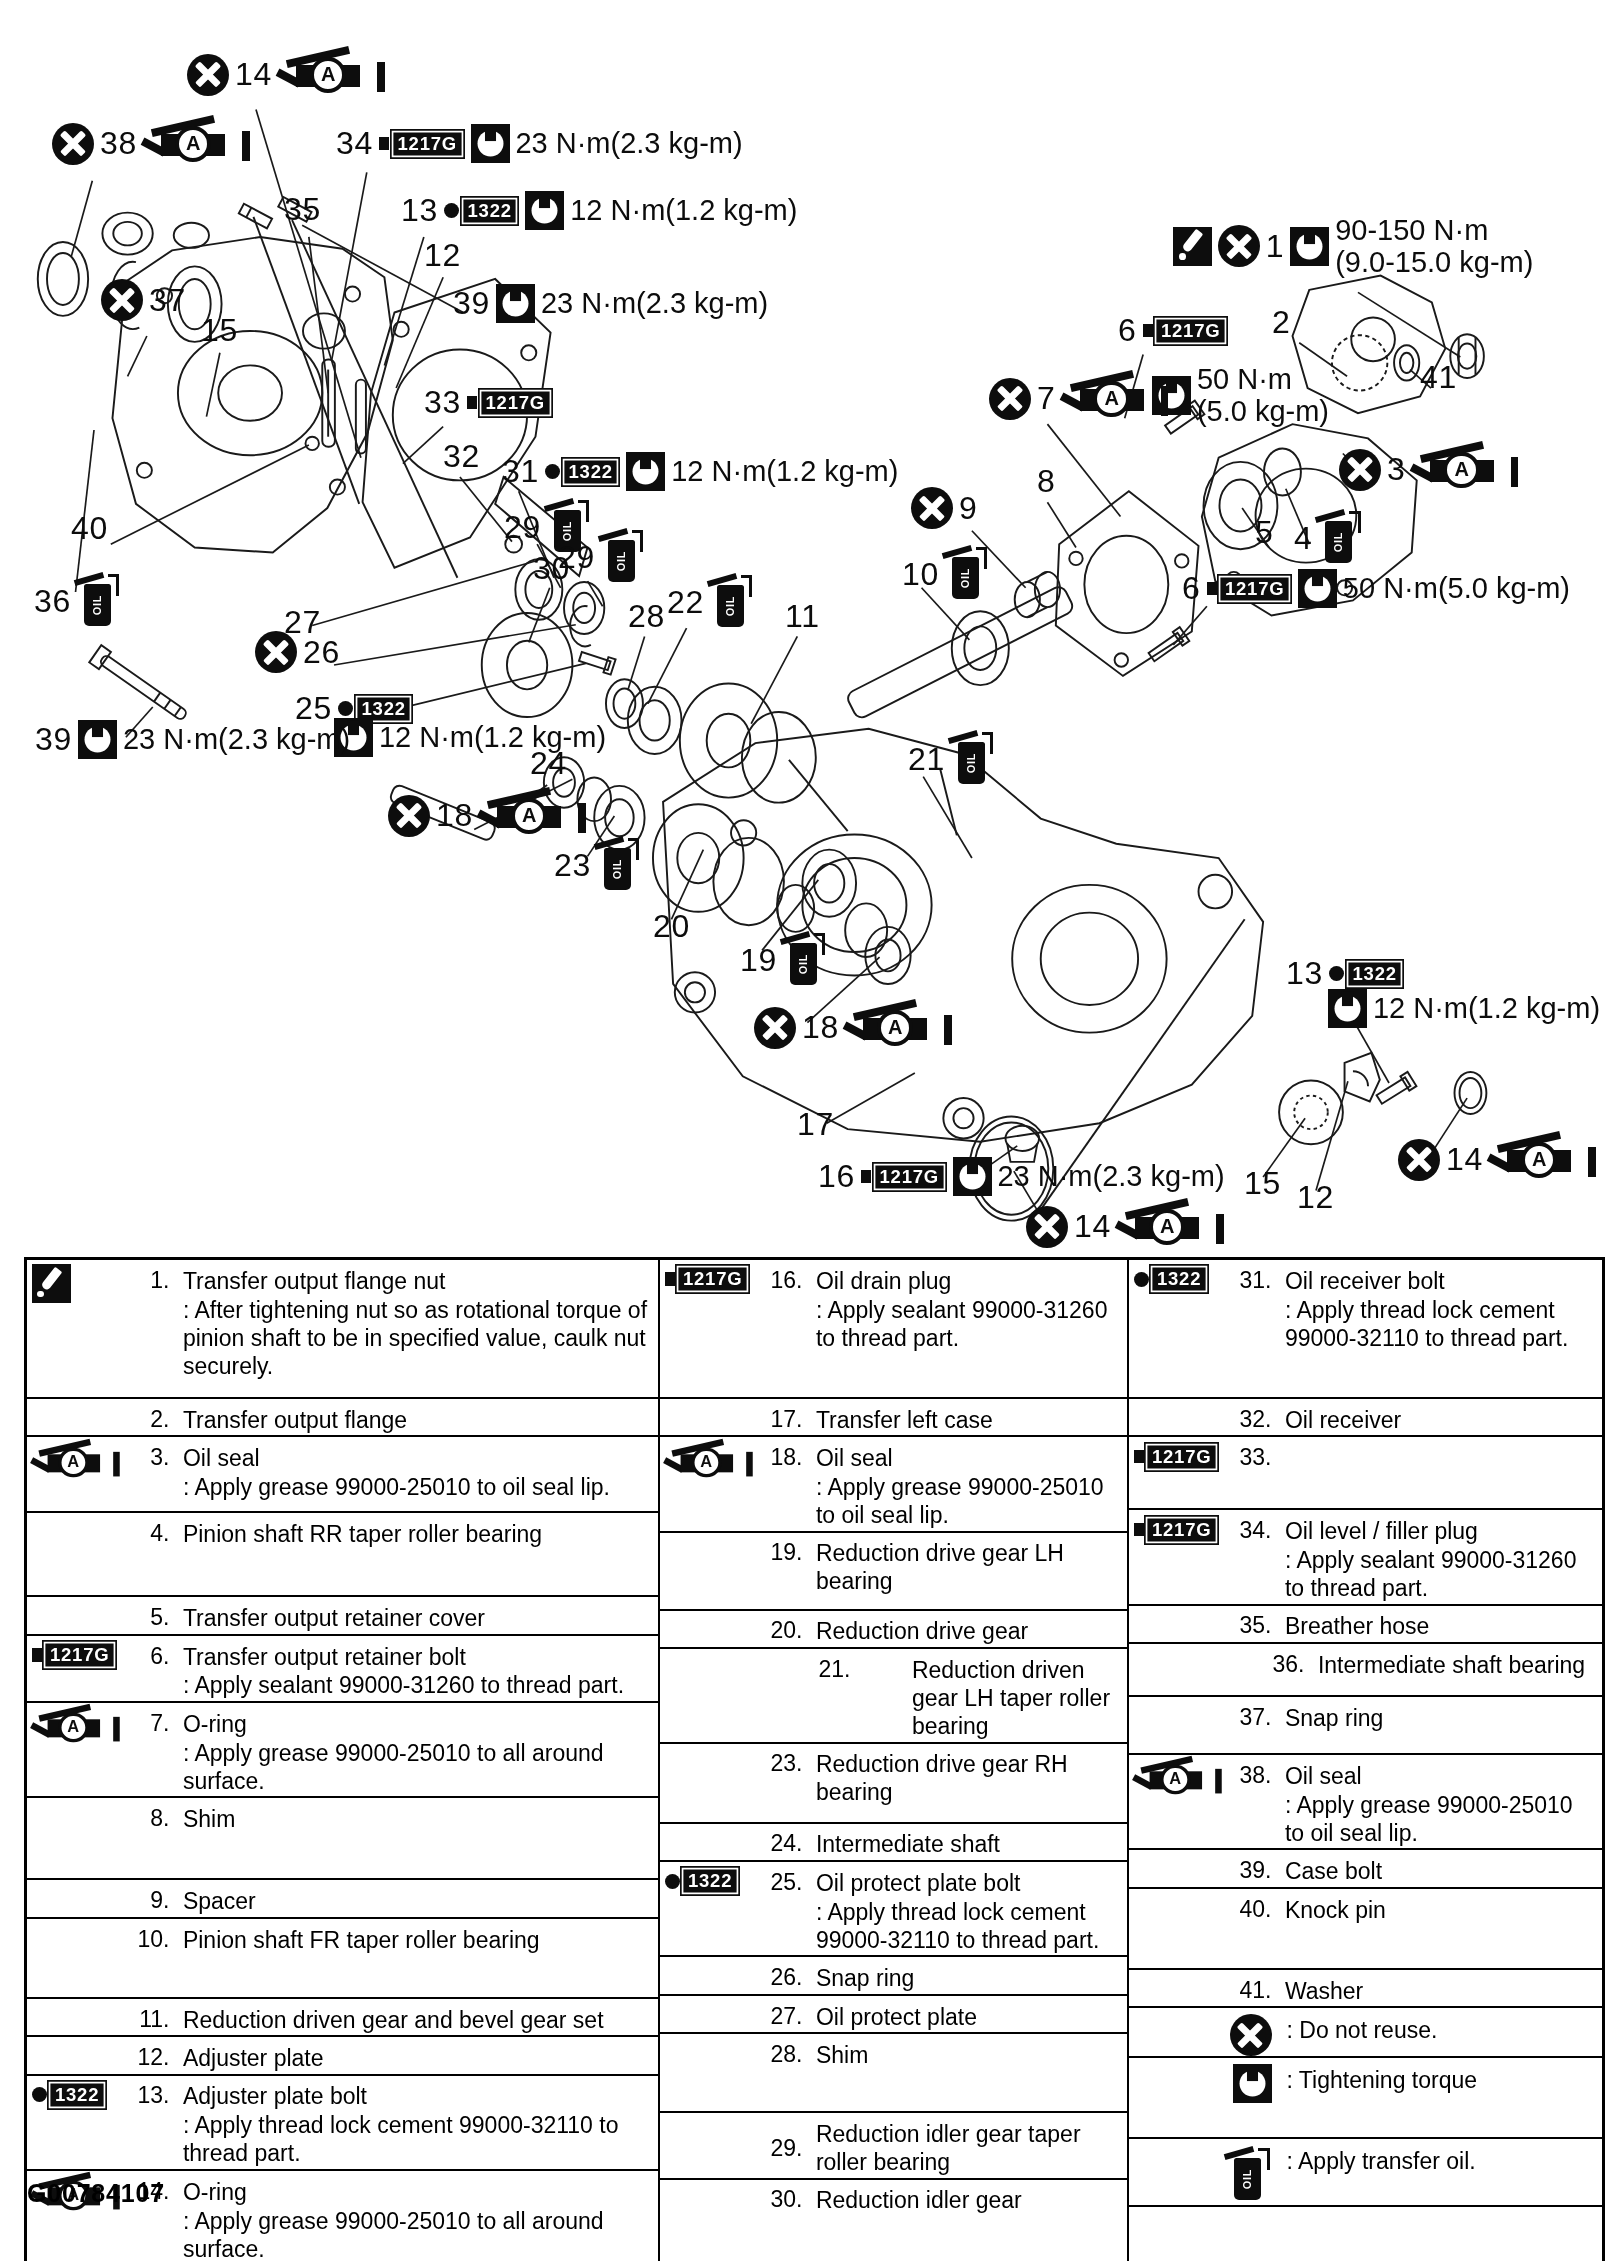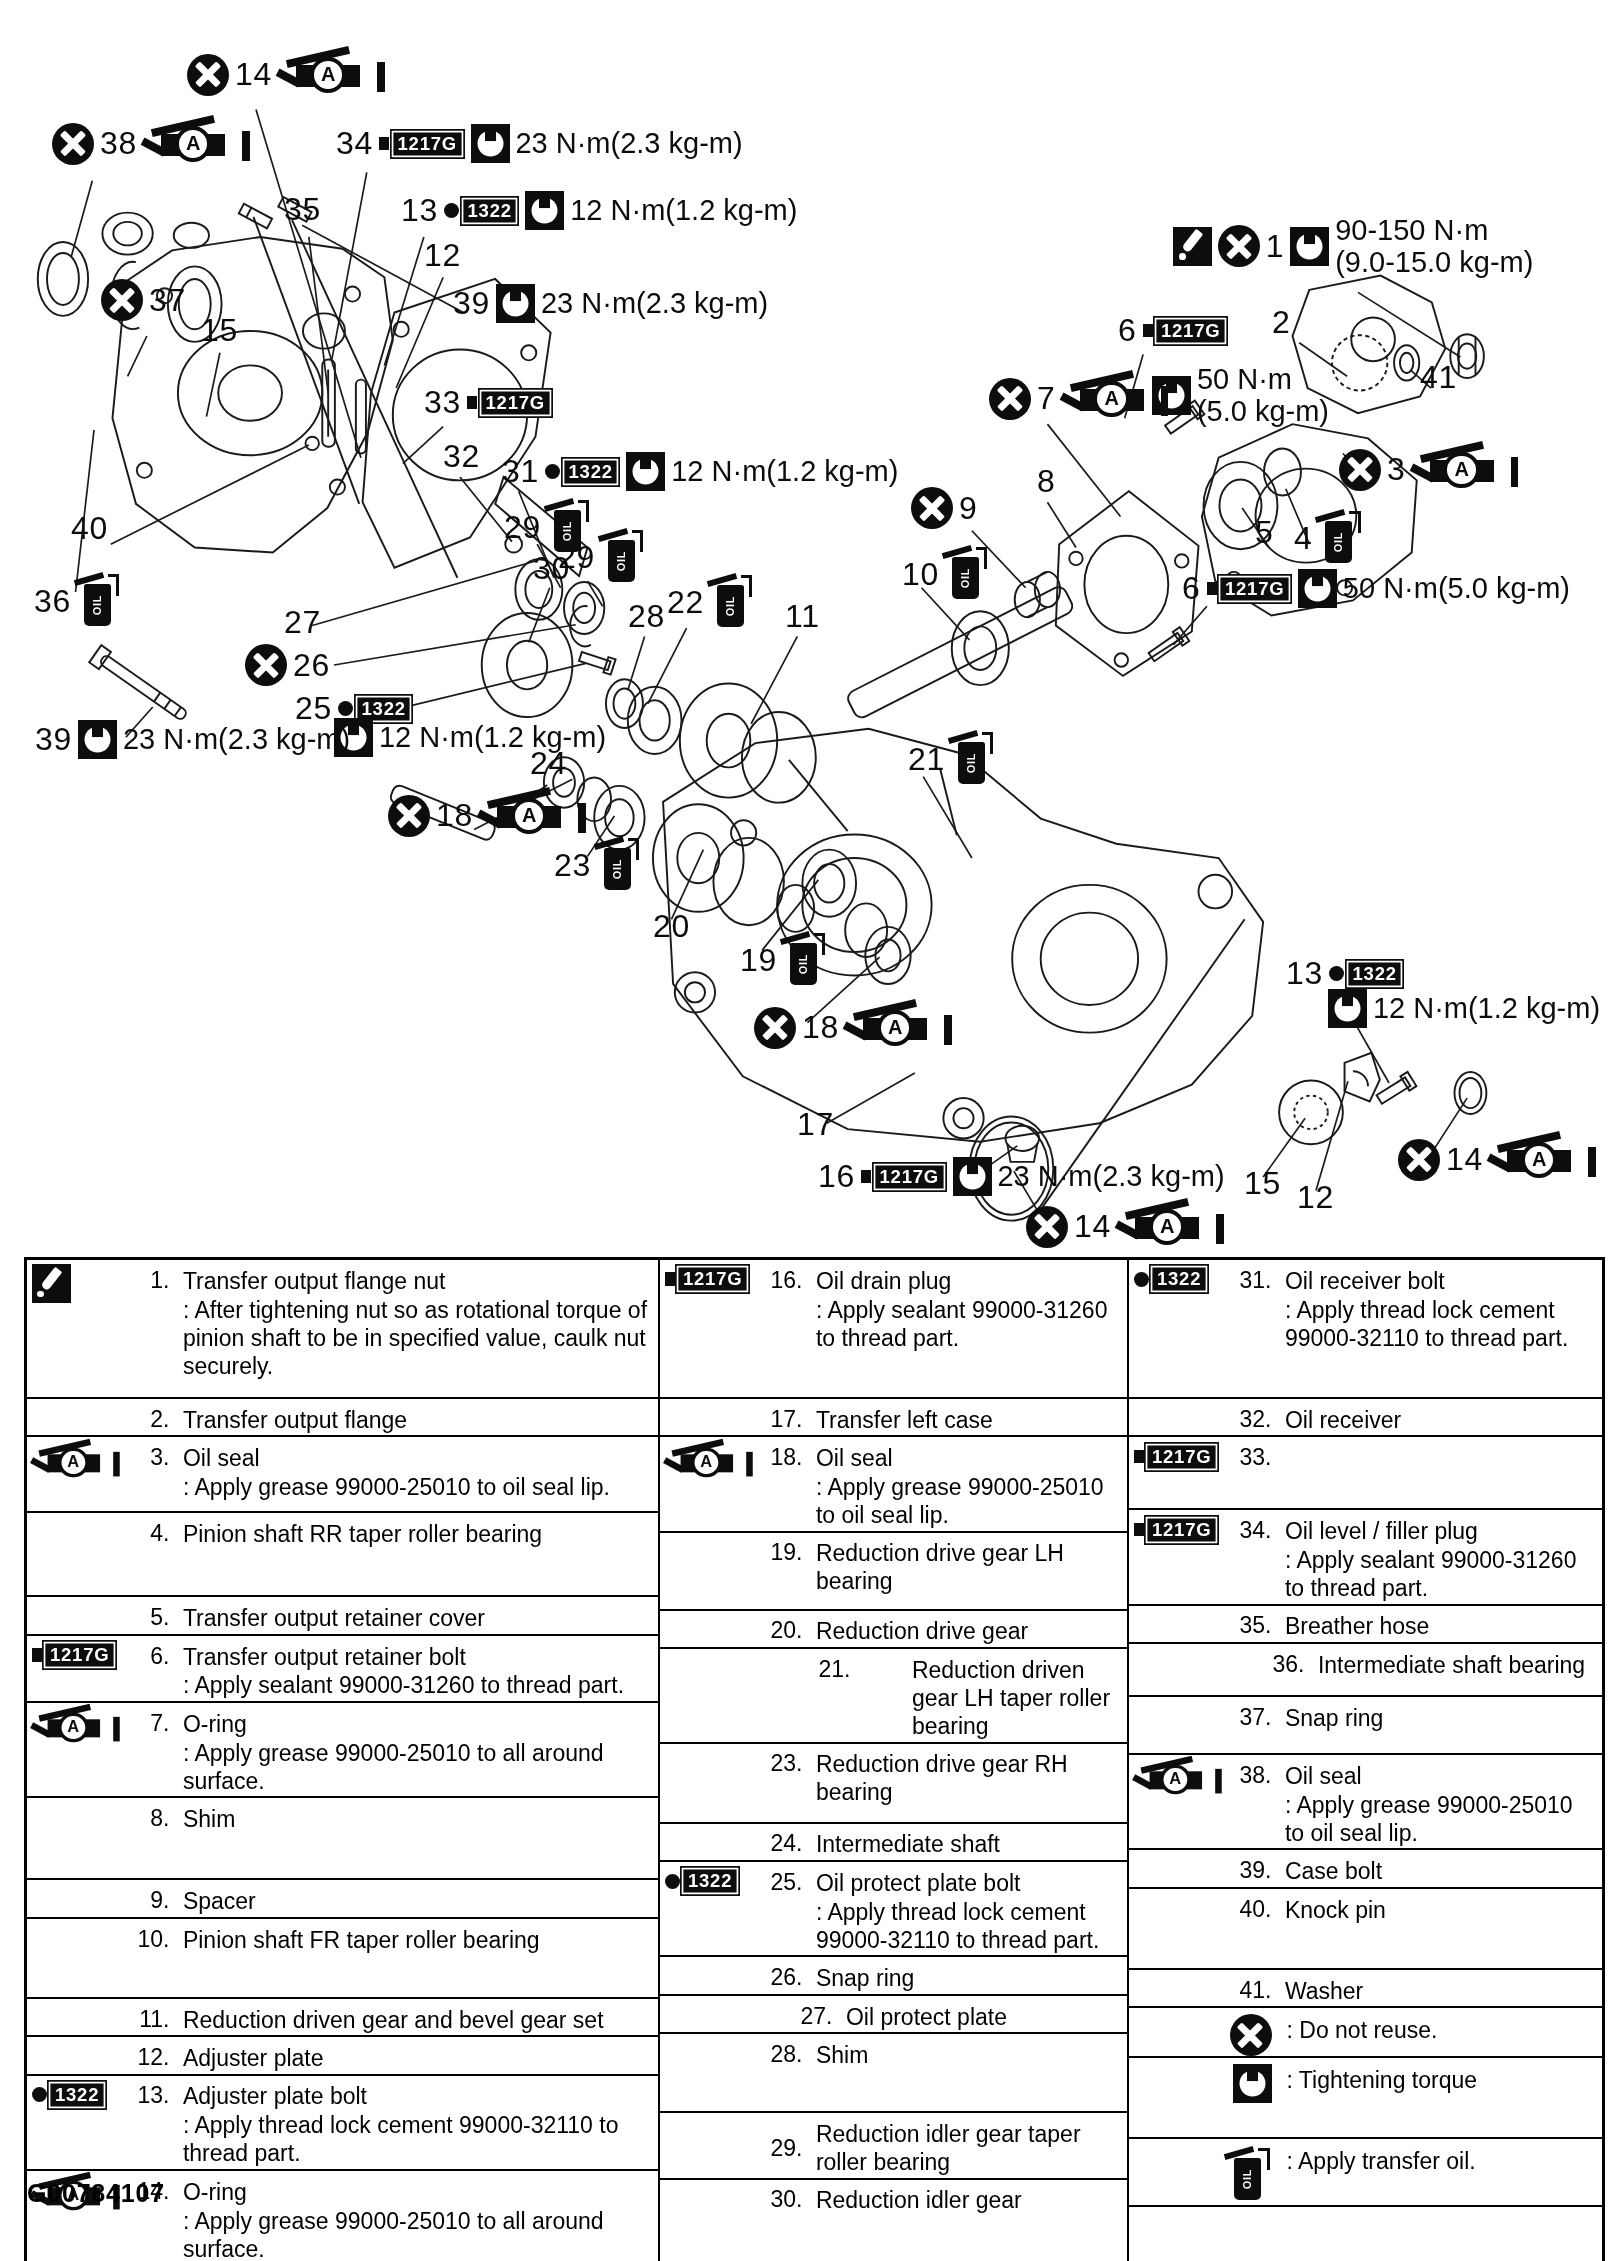--- a/index.html
+++ b/index.html
@@ -549,21 +549,21 @@
             <span class="spout"></span>
             <span class="hook"></span>
             <span class="body">
               <span>OIL</span>
             </span>
           </span>
         </div>
         <div class="callout" style="left: 284px; top: 604px;">
           <span class="co-num">27</span>
         </div>
-        <div class="callout" style="left: 245px; top: 631px; margin-top: 13px;">
+        <div class="callout" style="left: 255px; top: 631px;">
           <span class="ic-x">
             <i></i>
             <i></i>
           </span>
           <span class="co-num">26</span>
         </div>
         <div class="callout" style="left: 295px; top: 690px;">
           <span class="co-num">25</span>
           <span class="badge-wrap">
             <span class="nub22"></span>
@@ -953,21 +953,21 @@
             <div class="note">: Apply thread lock cement 99000-32110 to thread part.</div>
           </div>
         </div>
         <div class="trow" style="min-height: 34px;">
           <div class="cicon"></div>
           <div class="cnum">26.</div>
           <div class="ctext">
             <div class="name">Snap ring</div>
           </div>
         </div>
-        <div class="trow" style="min-height: 32px; padding-left: 30px;">
+        <div class="trow" style="min-height: 32px;">
           <div class="cicon"></div>
           <div class="cnum">27.</div>
           <div class="ctext">
             <div class="name">Oil protect plate</div>
           </div>
         </div>
         <div class="trow" style="min-height: 79px;">
           <div class="cicon"></div>
           <div class="cnum">28.</div>
           <div class="ctext">

